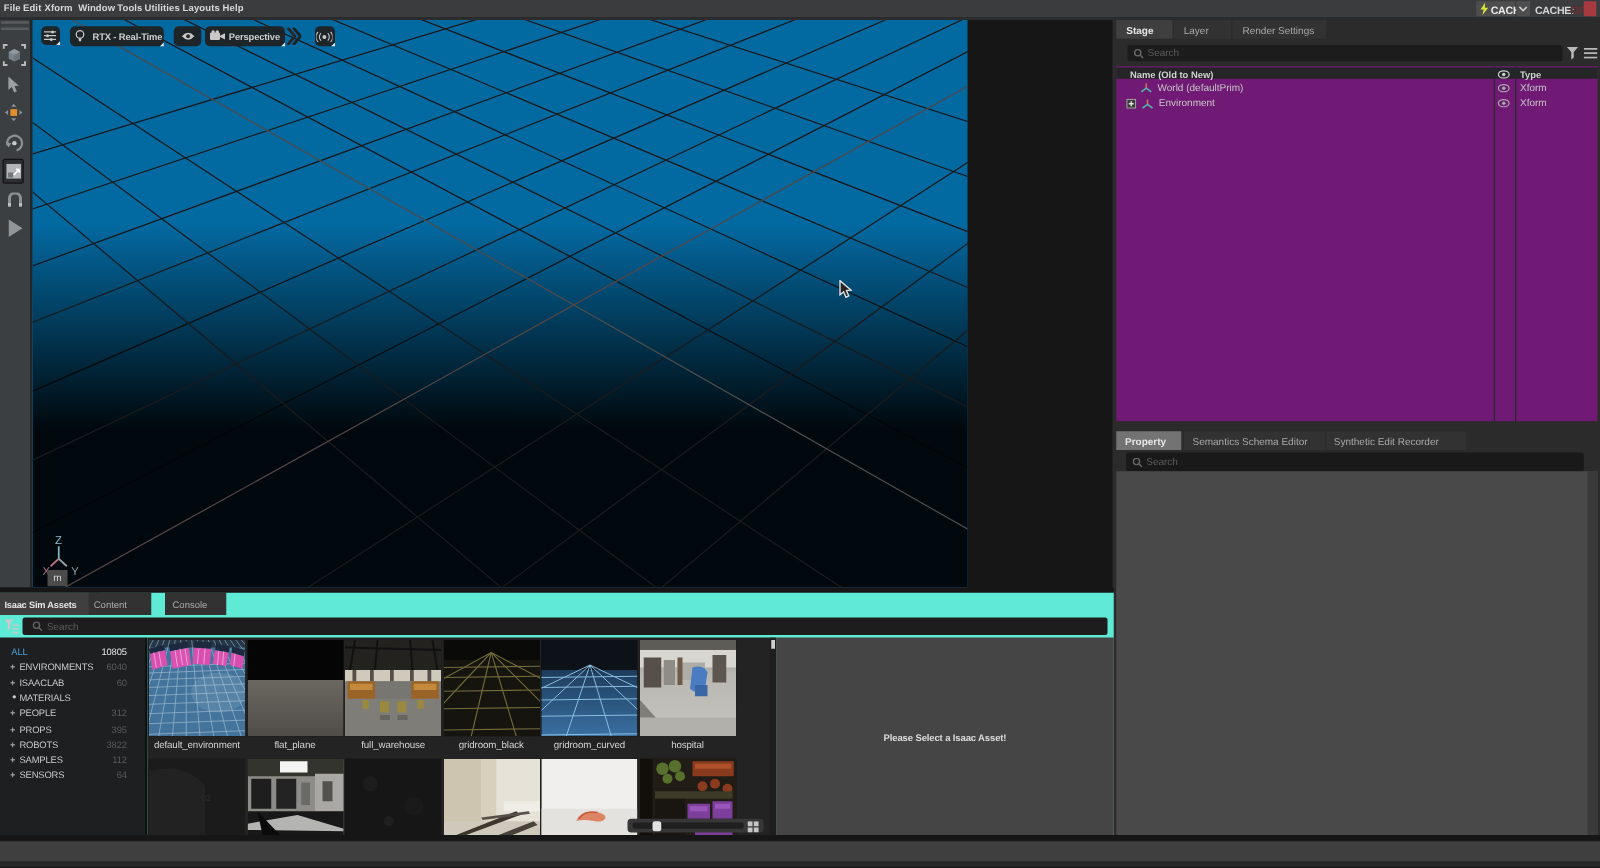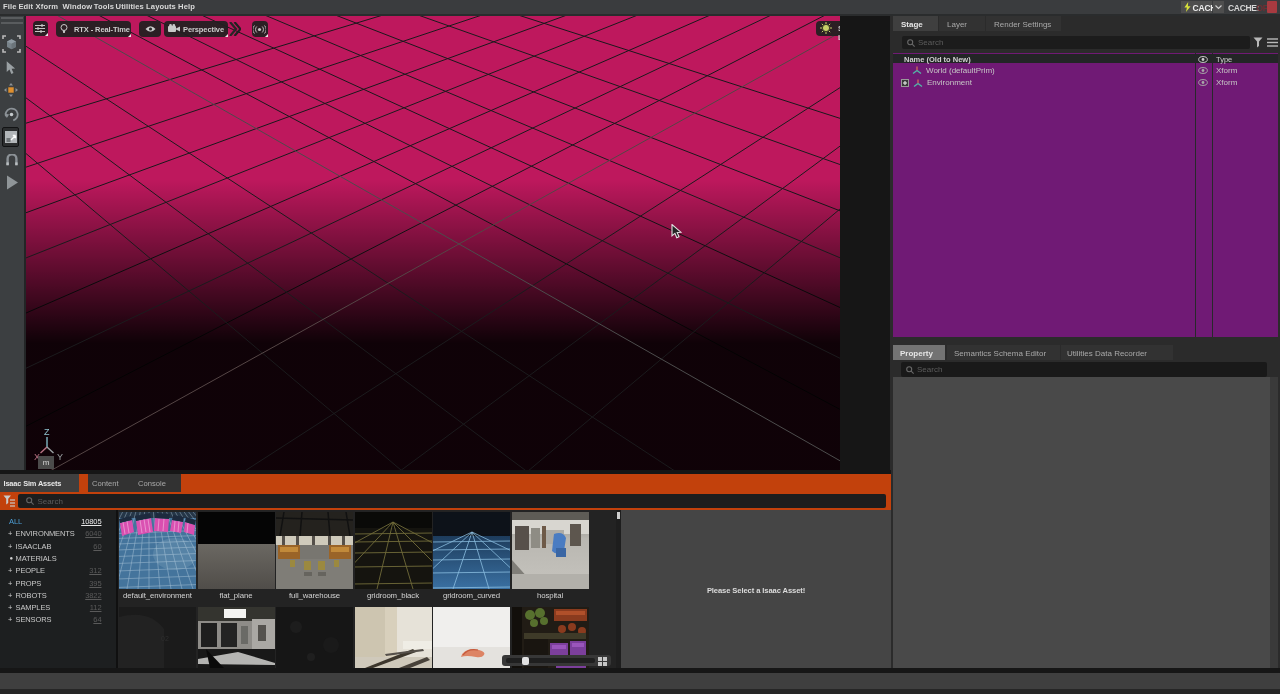--- a/index.html
+++ b/index.html
@@ -10,40 +10,40 @@
 
 
 .menubar { position:absolute; left:0; top:0; width:1280px; height:14px; background:#3a3c3e; }
 .menubar .mi { position:absolute; top:1.5px; font-size:7.6px; font-weight:700; color:#d9d9d9; letter-spacing:0.1px; }
 
 
 .ltoolbar { position:absolute; left:0; top:14px; width:26px; height:456px; background:#3c3f41; }
 .ltoolbar .edge { position:absolute; right:0; top:0; width:2px; height:456px; background:#232526; }
 
 
-.viewport { position:absolute; left:26px; top:16px; width:814px; height:454px; background:#be185d; overflow:hidden; }
+.viewport { position:absolute; left:26px; top:16px; width:748px; height:454px; background:#0369a1; overflow:hidden; }
 .vbtn { position:absolute; background:rgba(32,32,32,0.93); border-radius:4px; color:#c9c9c9; }
 .ctri { position:absolute; width:0; height:0; border-left:3px solid transparent; border-bottom:3px solid #e8e8e8; }
 .vtext { position:absolute; font-size:7.5px; font-weight:700; color:#cdcdcd; letter-spacing:-0.1px; }
 
 
 .rpanel { position:absolute; left:890px; top:14px; width:390px; height:654px; background:#2b2b2b; }
 .rpanel .inner { position:absolute; left:3px; top:0; width:385px; height:654px; }
 .tab { position:absolute; height:15px; background:#323232; color:#a9a9a9; font-size:8px; }
 .tab span { position:absolute; top:3.5px; }
 .tab.act { background:#3f3f3f; color:#e6e6e6; font-weight:700; }
 .sfield { position:absolute; background:#1c1c1c; border-radius:2px; }
 .sfield .ph { position:absolute; left:16px; top:2px; font-size:8px; color:#5c5c5c; }
 
 
-.bpanel { position:absolute; left:0; top:474px; width:891px; height:194px; background:#c2410c; }
+.bpanel { position:absolute; left:0; top:474px; width:891px; height:194px; background:#5eead4; }
 .cat { position:absolute; left:0; width:116px; height:12.3px; font-size:7.5px; color:#c9c9c9; letter-spacing:-0.1px; }
 .cat .nm { position:absolute; left:15.5px; top:0; }
 .cat .pl { position:absolute; left:8px; top:0; color:#d0d0d0; }
-.cat .cnt { position:absolute; right:14.5px; top:0; color:#5a5a5a;text-decoration:underline; }
+.cat .cnt { position:absolute; right:14.5px; top:0; color:#5a5a5a; }
 .tile { position:absolute; top:0; width:77px; height:77px; overflow:hidden; background:#111; }
 .tlabel { position:absolute; top:80.5px; width:77px; text-align:center; font-size:7.8px; color:#d2d2d2; letter-spacing:-0.1px; }
 
 
 .statusbar { position:absolute; left:0; top:668px; width:1280px; height:26px; background:#3f3f3f; border-top:5px solid #161616; border-bottom:5px solid #262626; }
 </style>
 </head>
 <body>
 <div class="app">
 
@@ -264,21 +264,21 @@
 
     <div class="abs" style="left:0; top:39px; width:385px; height:284px; background:#701a75;">
       <div class="abs" style="left:302px; top:0; width:1px; height:284px; background:#27292a;"></div>
       <div class="abs" style="left:319px; top:0; width:1px; height:284px; background:#27292a;"></div>
       <div class="abs" style="left:0; top:1px; width:385px; height:9px; background:#232526;">
         <span class="abs" style="left:11px; top:0.5px; font-size:7.5px; font-weight:700; color:#d2d2d2;">Name (Old to New)</span>
         <svg class="abs" style="left:305px; top:1.5px;" width="10" height="7" viewBox="0 0 10 7">
               <ellipse cx="5" cy="3.5" rx="4.3" ry="2.9" stroke="#cfcfcf" stroke-width="1" fill="none"></ellipse>
               <circle cx="5" cy="3.5" r="1.4" fill="#cfcfcf"></circle>
             </svg>
-        <span class="abs" style="left:323px; top:0.5px; font-size:7.5px; font-weight:400; color:#d2d2d2;">Type</span>
+        <span class="abs" style="left:323px; top:0.5px; font-size:7.5px; font-weight:700; color:#d2d2d2;">Type</span>
       </div>
 
       <div class="abs" style="left:0; top:11px; width:385px; height:12px;text-align:right;">
         <svg class="abs" style="left:19px; top:2px;" width="10" height="9" viewBox="0 0 10 9">
               <line x1="5" y1="4.5" x2="5" y2="0.5" stroke="#d06a5a" stroke-width="1.3"></line>
               <line x1="5" y1="4.5" x2="1" y2="7.5" stroke="#52b8a8" stroke-width="1.3"></line>
               <line x1="5" y1="4.5" x2="9" y2="7.5" stroke="#52b8a8" stroke-width="1.3"></line>
             </svg>
         <span class="abs" style="left:33px; top:1.5px; font-size:8px; color:#c6c6c6;">World (defaultPrim)</span>
         <svg class="abs" style="left:305px; top:2.5px;" width="10" height="7" viewBox="0 0 10 7">
@@ -308,40 +308,40 @@
       </div>
     </div>
 
     <div class="tab act" style="left:0; top:331px; width:52px; background:#737373;">
           <span style="left:7px">Property</span>
         </div>
     <div class="tab" style="left:54px; top:331px; width:113px;text-align:right;">
           <span style="left:7px">Semantics Schema Editor</span>
         </div>
     <div class="tab" style="left:168px; top:331px; width:112px;">
-          <span style="left:6px">Utilities Data Recorder</span>
+          <span style="left:6px">Synthetic Edit Recorder</span>
         </div>
     <div class="sfield" style="left:8px; top:348px; width:366px; height:15px; background:#191919;">
       <svg class="abs" style="left:5px; top:4px;" width="8" height="8" viewBox="0 0 8 8">
             <circle cx="3.2" cy="3.2" r="2.5" stroke="#6a6a6a" stroke-width="1.1" fill="none"></circle>
             <line x1="5.2" y1="5.2" x2="7.6" y2="7.6" stroke="#6a6a6a" stroke-width="1.1"></line>
           </svg>
       <span class="ph" style="top:3px;">Search</span>
     </div>
     <div class="abs" style="left:0; top:363px; width:385px; height:291px; background:#494949;"></div>
     <div class="abs" style="left:377px; top:363px; width:8px; height:291px; background:#3a3a3a;"></div>
    </div>
   </div>
 
   <div class="bpanel">
 
     <div class="tab act" style="left:0; top:0; width:79px; height:18px;">
         <span style="left:3.5px; top:5px; font-size:7.4px; letter-spacing:-0.15px;">Isaac Sim Assets</span>
       </div>
-    <div class="tab" style="left:88px; top:0; width:50px; height:18px;padding-left:20px;">
+    <div class="tab" style="left:71px; top:0; width:50px; height:18px;padding-left:20px;">
         <span style="left:4px; top:5px; font-size:7.6px;">Content</span>
       </div>
     <div class="tab" style="left:132px; top:0; width:49px; height:18px;">
         <span style="left:6px; top:5px; font-size:7.6px;">Console</span>
       </div>
 
     <svg class="abs" style="left:3px; top:20.5px;" width="12" height="12" viewBox="0 0 12 12">
       <path d="M0.5 0.5 L8 0.5 L5.2 3.8 L5.2 8 L3.2 9.5 L3.2 3.8 Z" fill="#c9c9c9"></path>
       <g stroke="#c9c9c9" stroke-width="1.2">
           <line x1="7" y1="5" x2="12" y2="5"></line>

